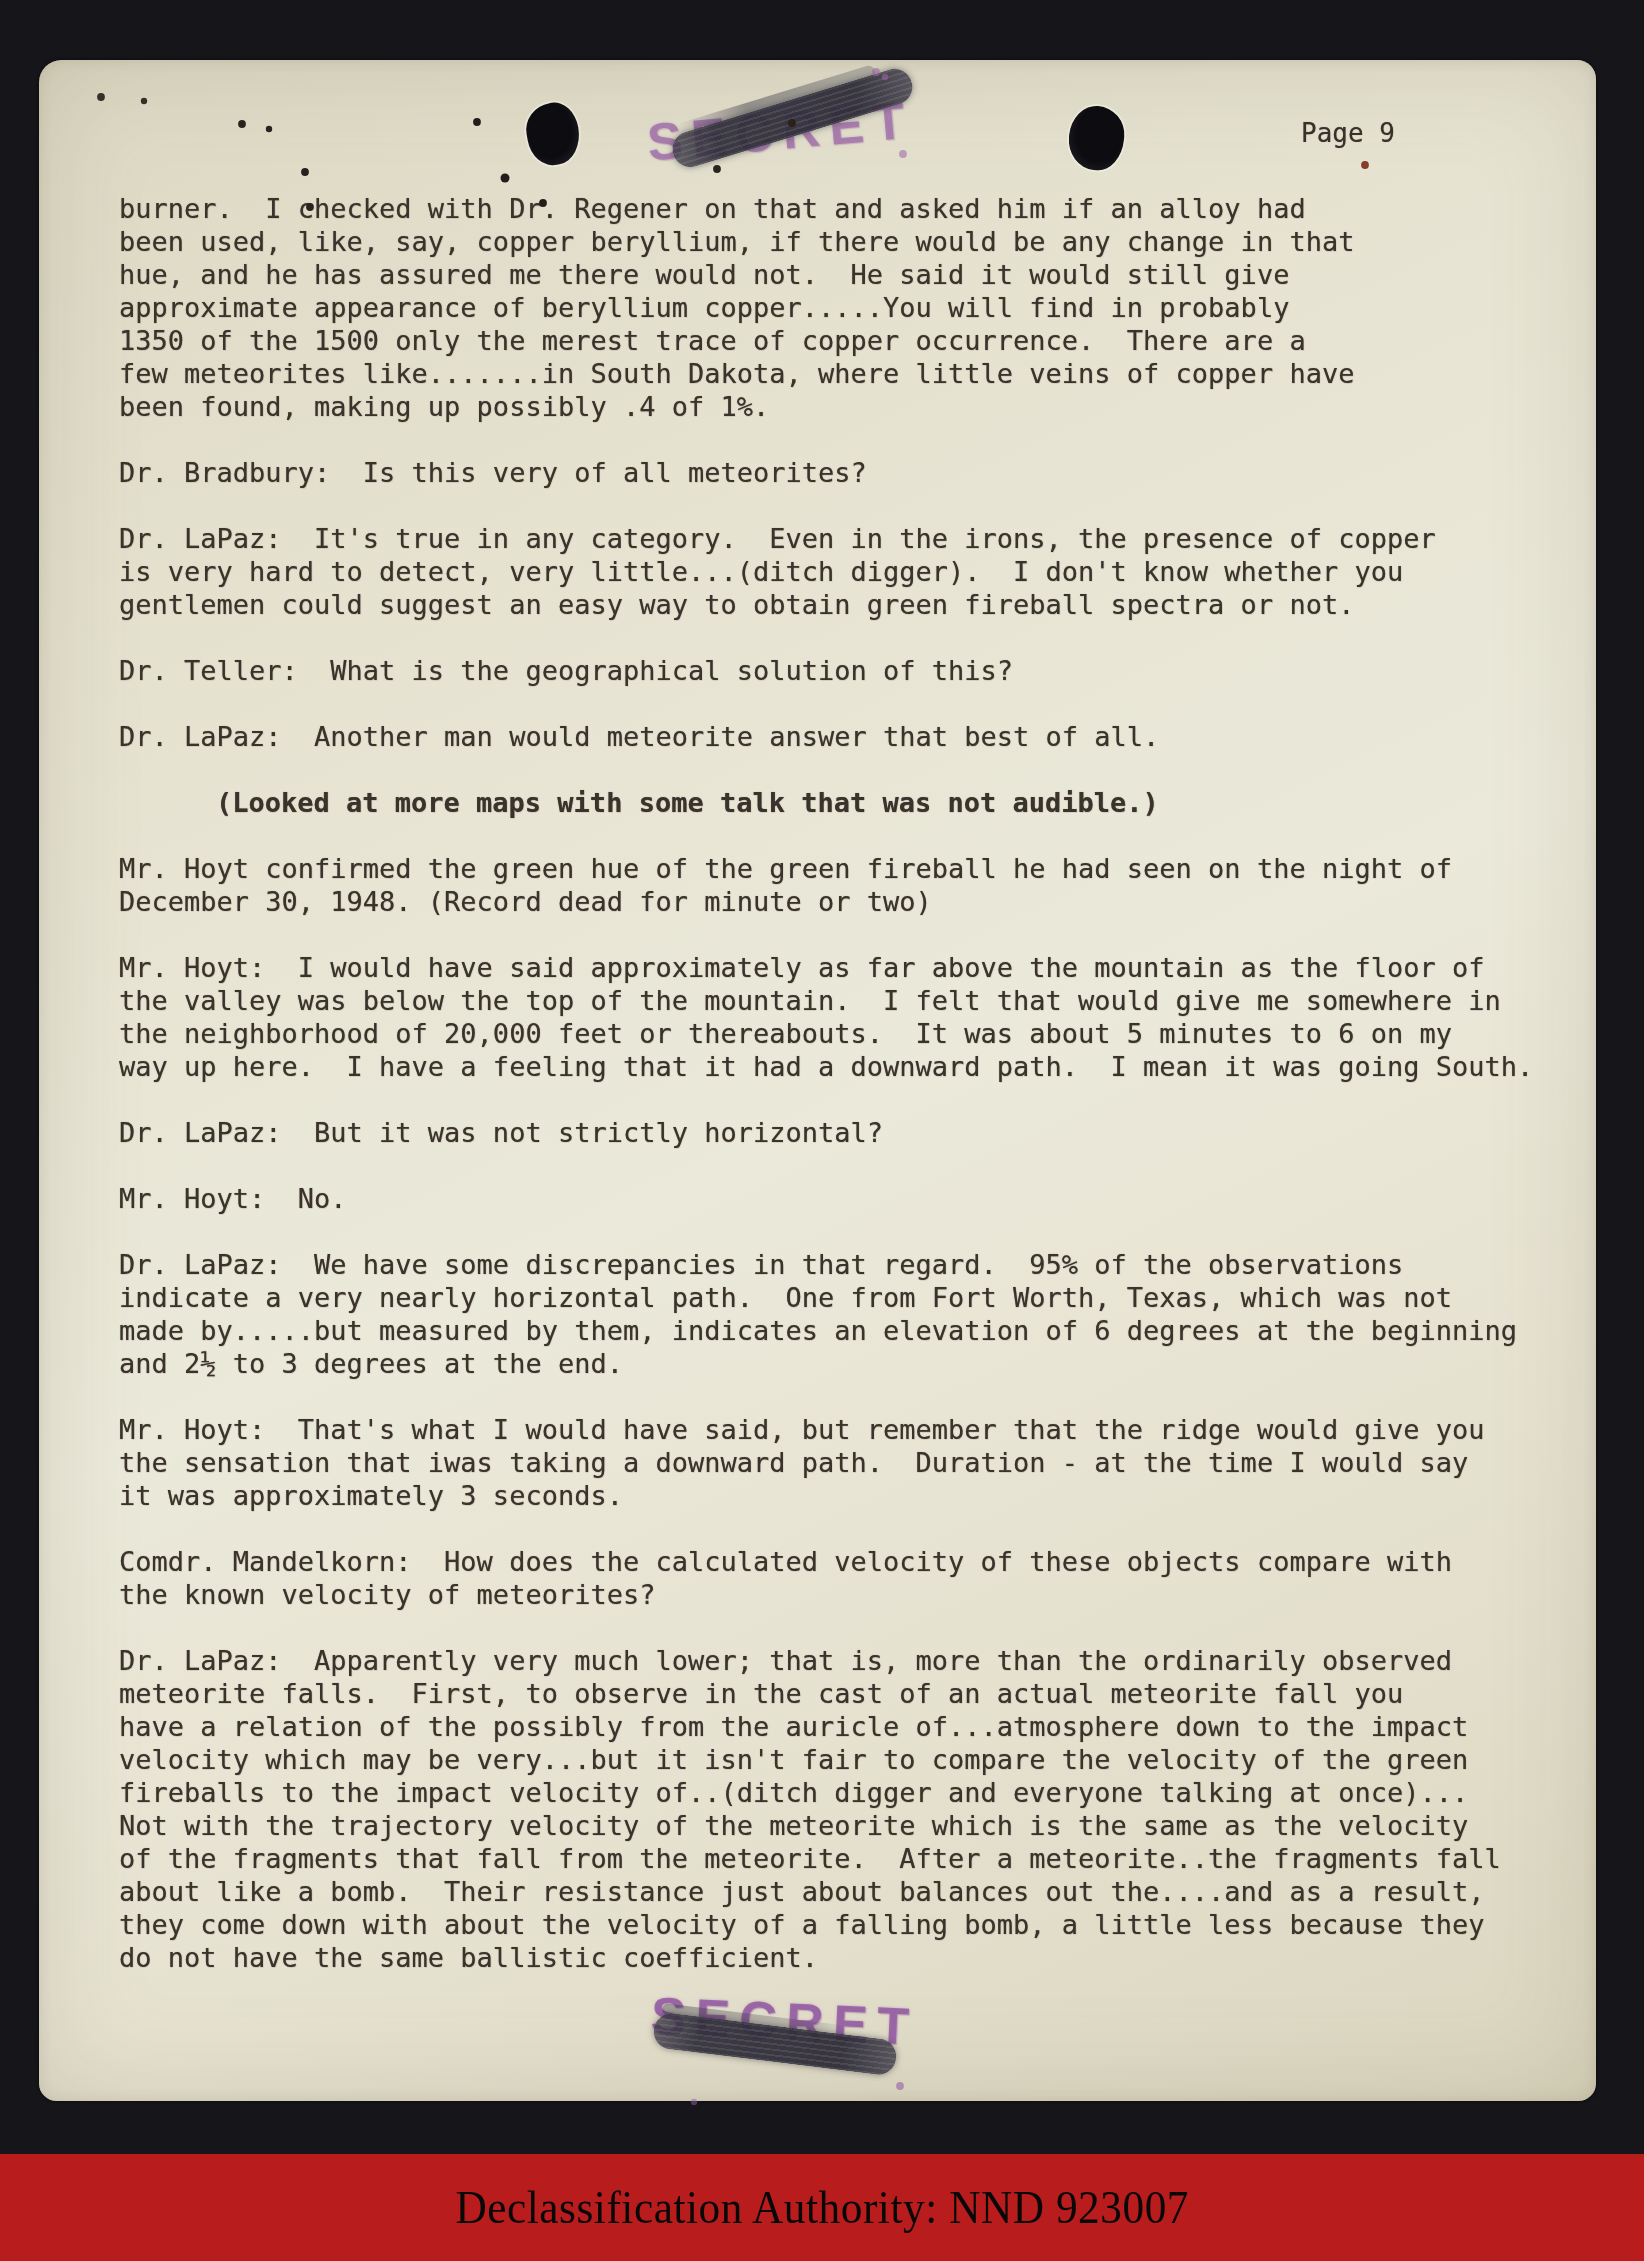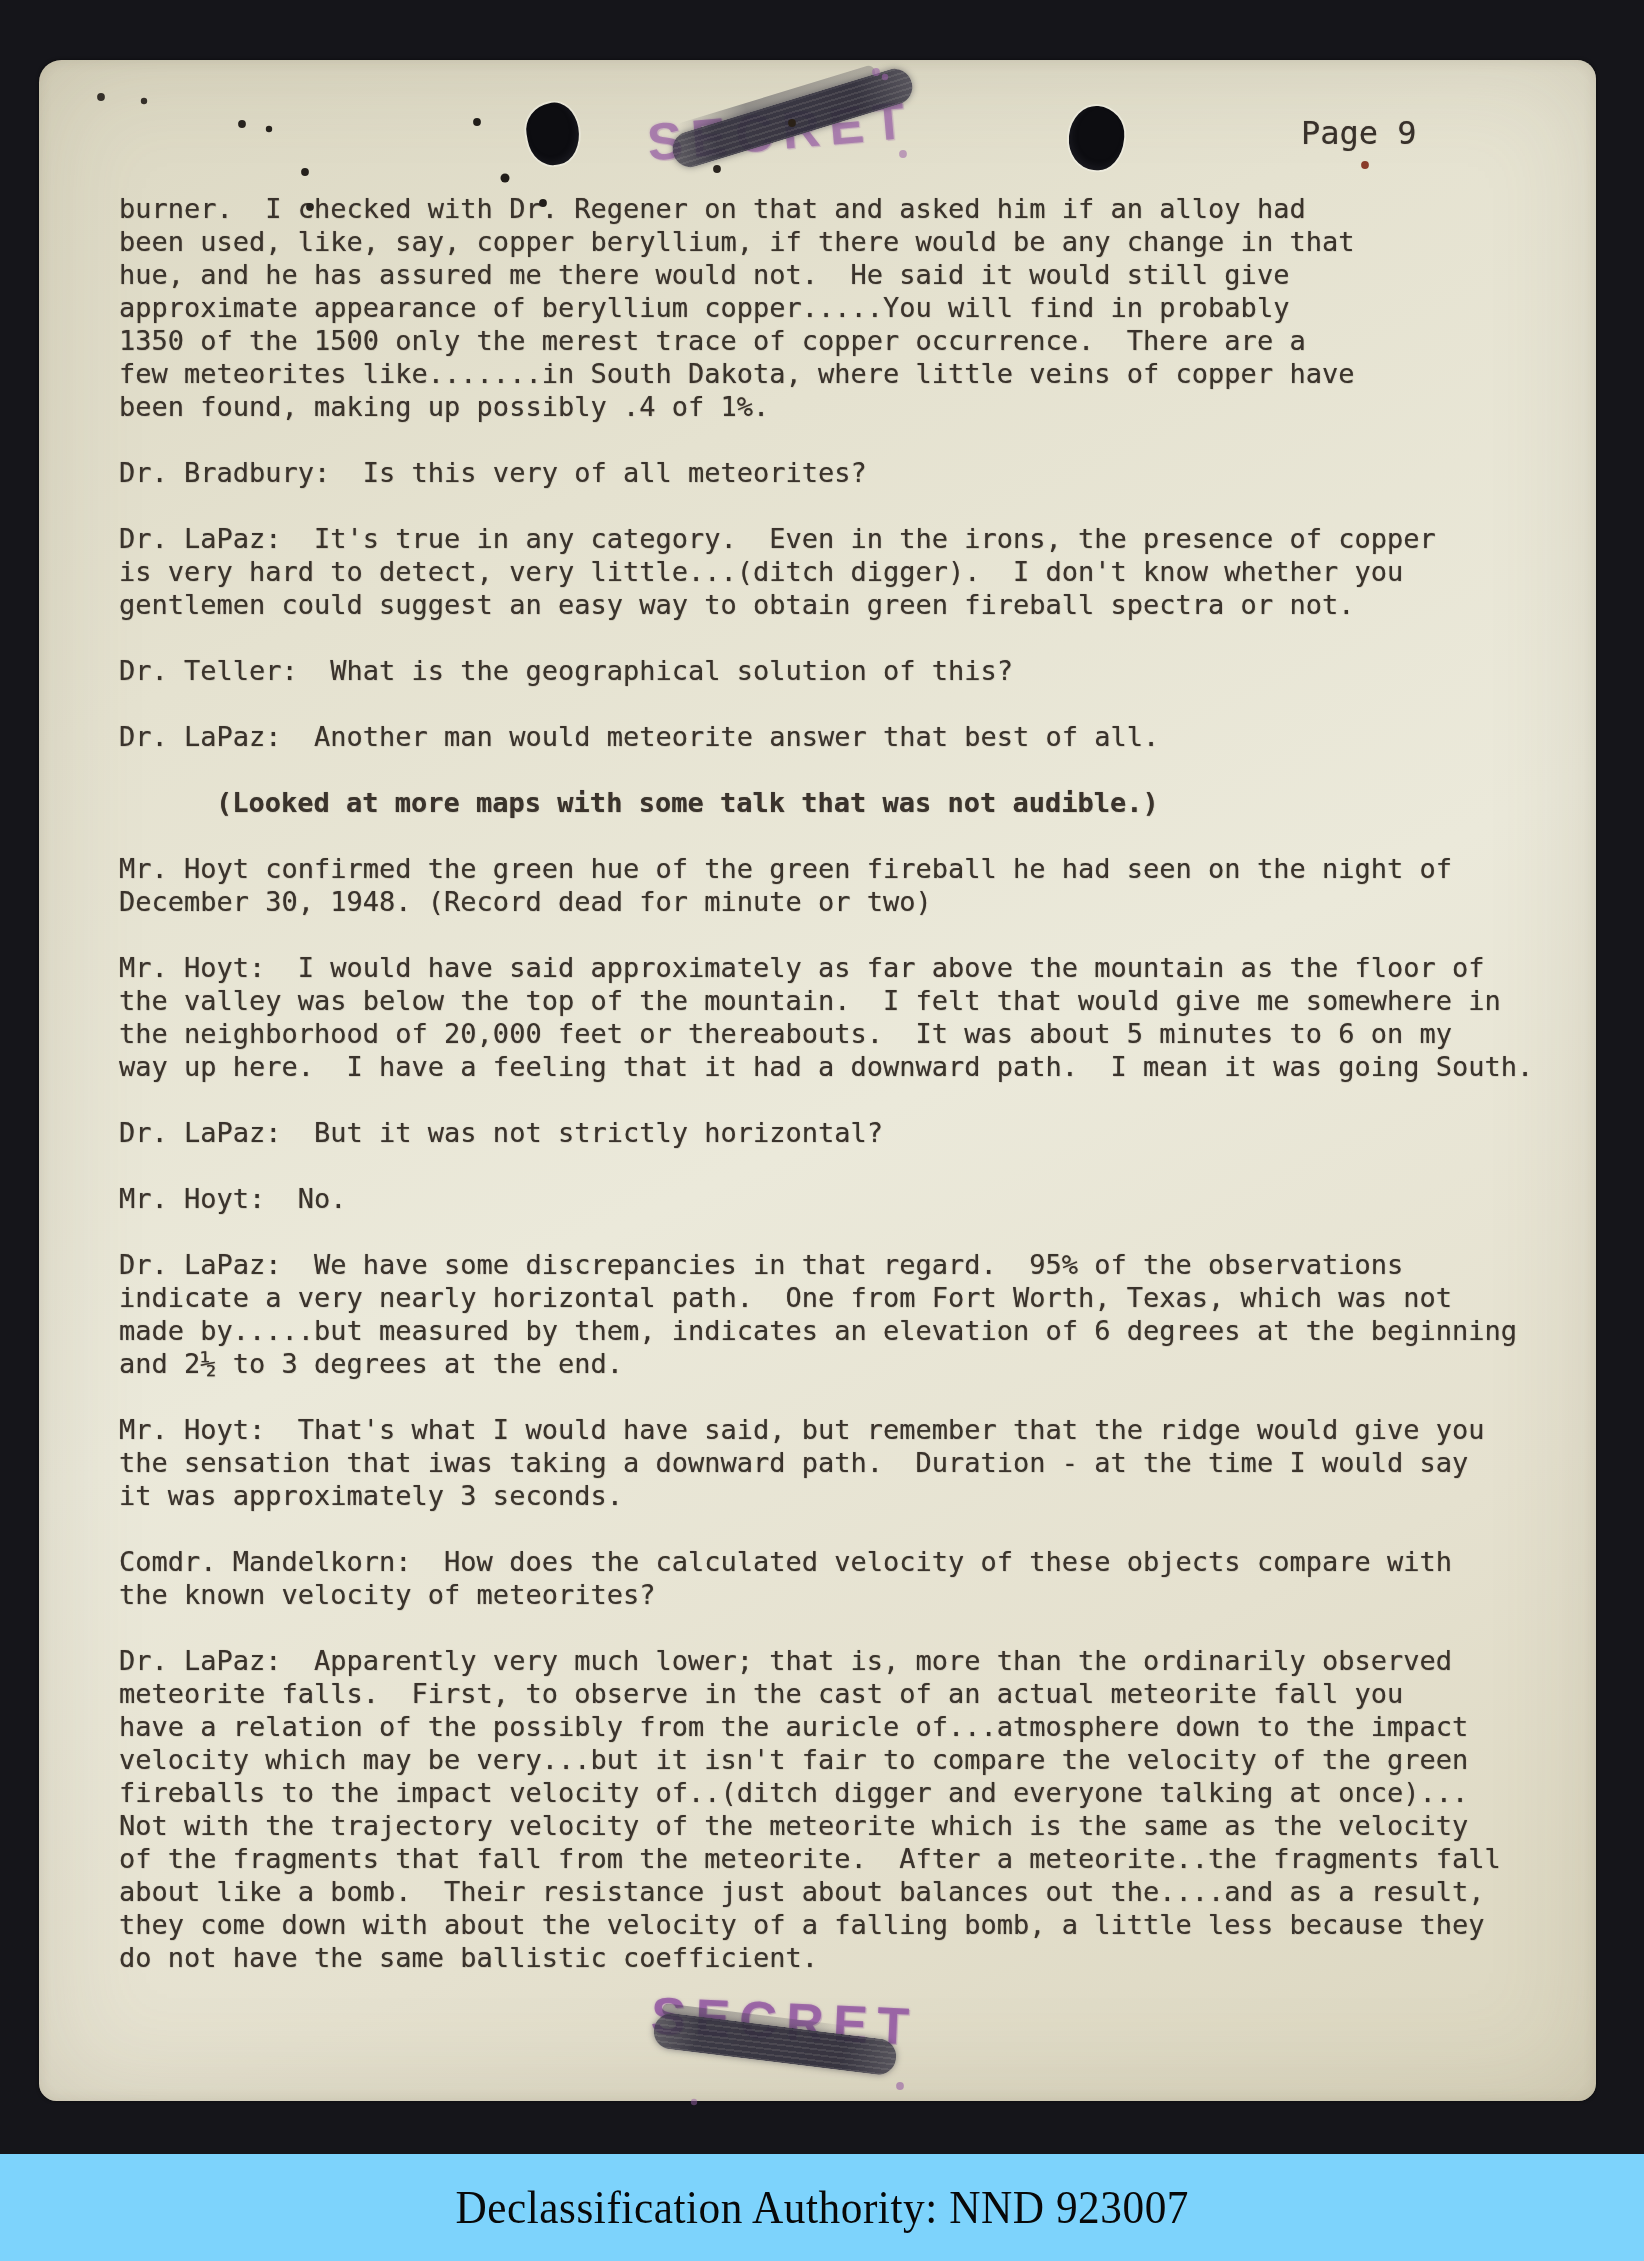--- a/index.html
+++ b/index.html
@@ -10,21 +10,21 @@
          background:linear-gradient(155deg,#dcd8c3 0%,#e5e2d0 25%,#ebe9da 52%,#e5e1cf 76%,#dbd6bf 100%);
          border-radius:22.4px 18.7px 17.5px 17.5px;
          box-shadow:inset 0 0 106px rgba(110,100,70,.18), inset 0 0 12.5px rgba(90,80,55,.14), 0 0 3.7px rgba(0,0,0,.6);}
   
   #transcript{position:absolute;left:70px;top:132px;width:1453px;}
   .para{margin:0 0 33px 10px;}
   .para.indent{padding-left:97px;font-weight:bold;}
   .line{white-space:pre;font-size:27px;line-height:33px;color:#3a332c;
         text-shadow:0 0 0.9px rgba(58,48,38,.55), 0.6px 0.6px 0 rgba(58,48,38,.08);}
   
-  #page-number{position:absolute;left:1262px;top:57px;font-size:32px;line-height:33px;color:#38312b;
+  #page-number{position:absolute;left:1262px;top:57px;font-size:26px;line-height:33px;color:#38312b;
         text-shadow:0 0 0.9px rgba(58,48,38,.55);white-space:pre;}
   
   .punch{position:absolute;background:#0d0d11;}
   #punch-left{left:488px;top:43px;width:52px;height:62px;
         border-radius:58% 46% 52% 50% / 46% 50% 58% 50%;transform:rotate(-10deg);
         box-shadow:inset -2.5px -3.7px 6.2px rgba(60,60,70,.25), 0 0 0 1.9px rgba(255,255,250,.35);}
   #punch-right{left:1030px;top:46px;width:55px;height:64px;
         border-radius:50% 54% 46% 52% / 52% 46% 54% 50%;transform:rotate(5deg);
         box-shadow:inset 2.5px -3.7px 6.2px rgba(60,60,70,.25), 0 0 0 1.9px rgba(255,255,250,.35);}
   
@@ -47,21 +47,21 @@
   #specks{position:absolute;left:0;top:0;width:4.4px;height:4.4px;border-radius:50%;background:transparent;
         box-shadow:
           201px 62px 0 1.9px #27231e, 228px 67px 0 1.2px #27231e, 436px 60px 0 1.9px #211d19,
           751px 61px 0 1.9px #2a2117, 264px 110px 0 1.9px #25211c, 464px 116px 0 2.5px #211d19,
           676px 107px 0 1.9px #2a241e, 1324px 103px 0 1.9px #8a3c2a, 269px 145px 0 1.9px #27231e,
           502px 141px 0 1.9px #211d19, 60px 35px 0 1.9px #35302a, 103px 39px 0 1.2px #35302a,
           835px 10px 0 1.9px rgba(154,98,166,.6), 844px 15px 0 1.2px rgba(154,98,166,.6),
           862px 92px 0 1.9px rgba(154,98,166,.55), 859px 2024px 0 1.9px rgba(150,95,163,.6),
           653px 2040px 0 1.2px rgba(150,95,163,.5);}
   
-  #footer-band{position:absolute;left:0;top:2154px;width:1645px;height:107px;background:#7dd3fc;
+  #footer-band{position:absolute;left:0;top:2154px;width:1645px;height:107px;background:#b91c1c;
         display:flex;align-items:center;justify-content:center;}
   #footer-text{font-family:"Liberation Serif",serif;font-size:46px;color:#080808;
         transform:scaleX(.94);letter-spacing:0.6px;white-space:pre;}
 </style>
 </head>
 <body>
 
 <div id="canvas">
   <div id="paper">
     <div class="punch" id="punch-left"></div>

